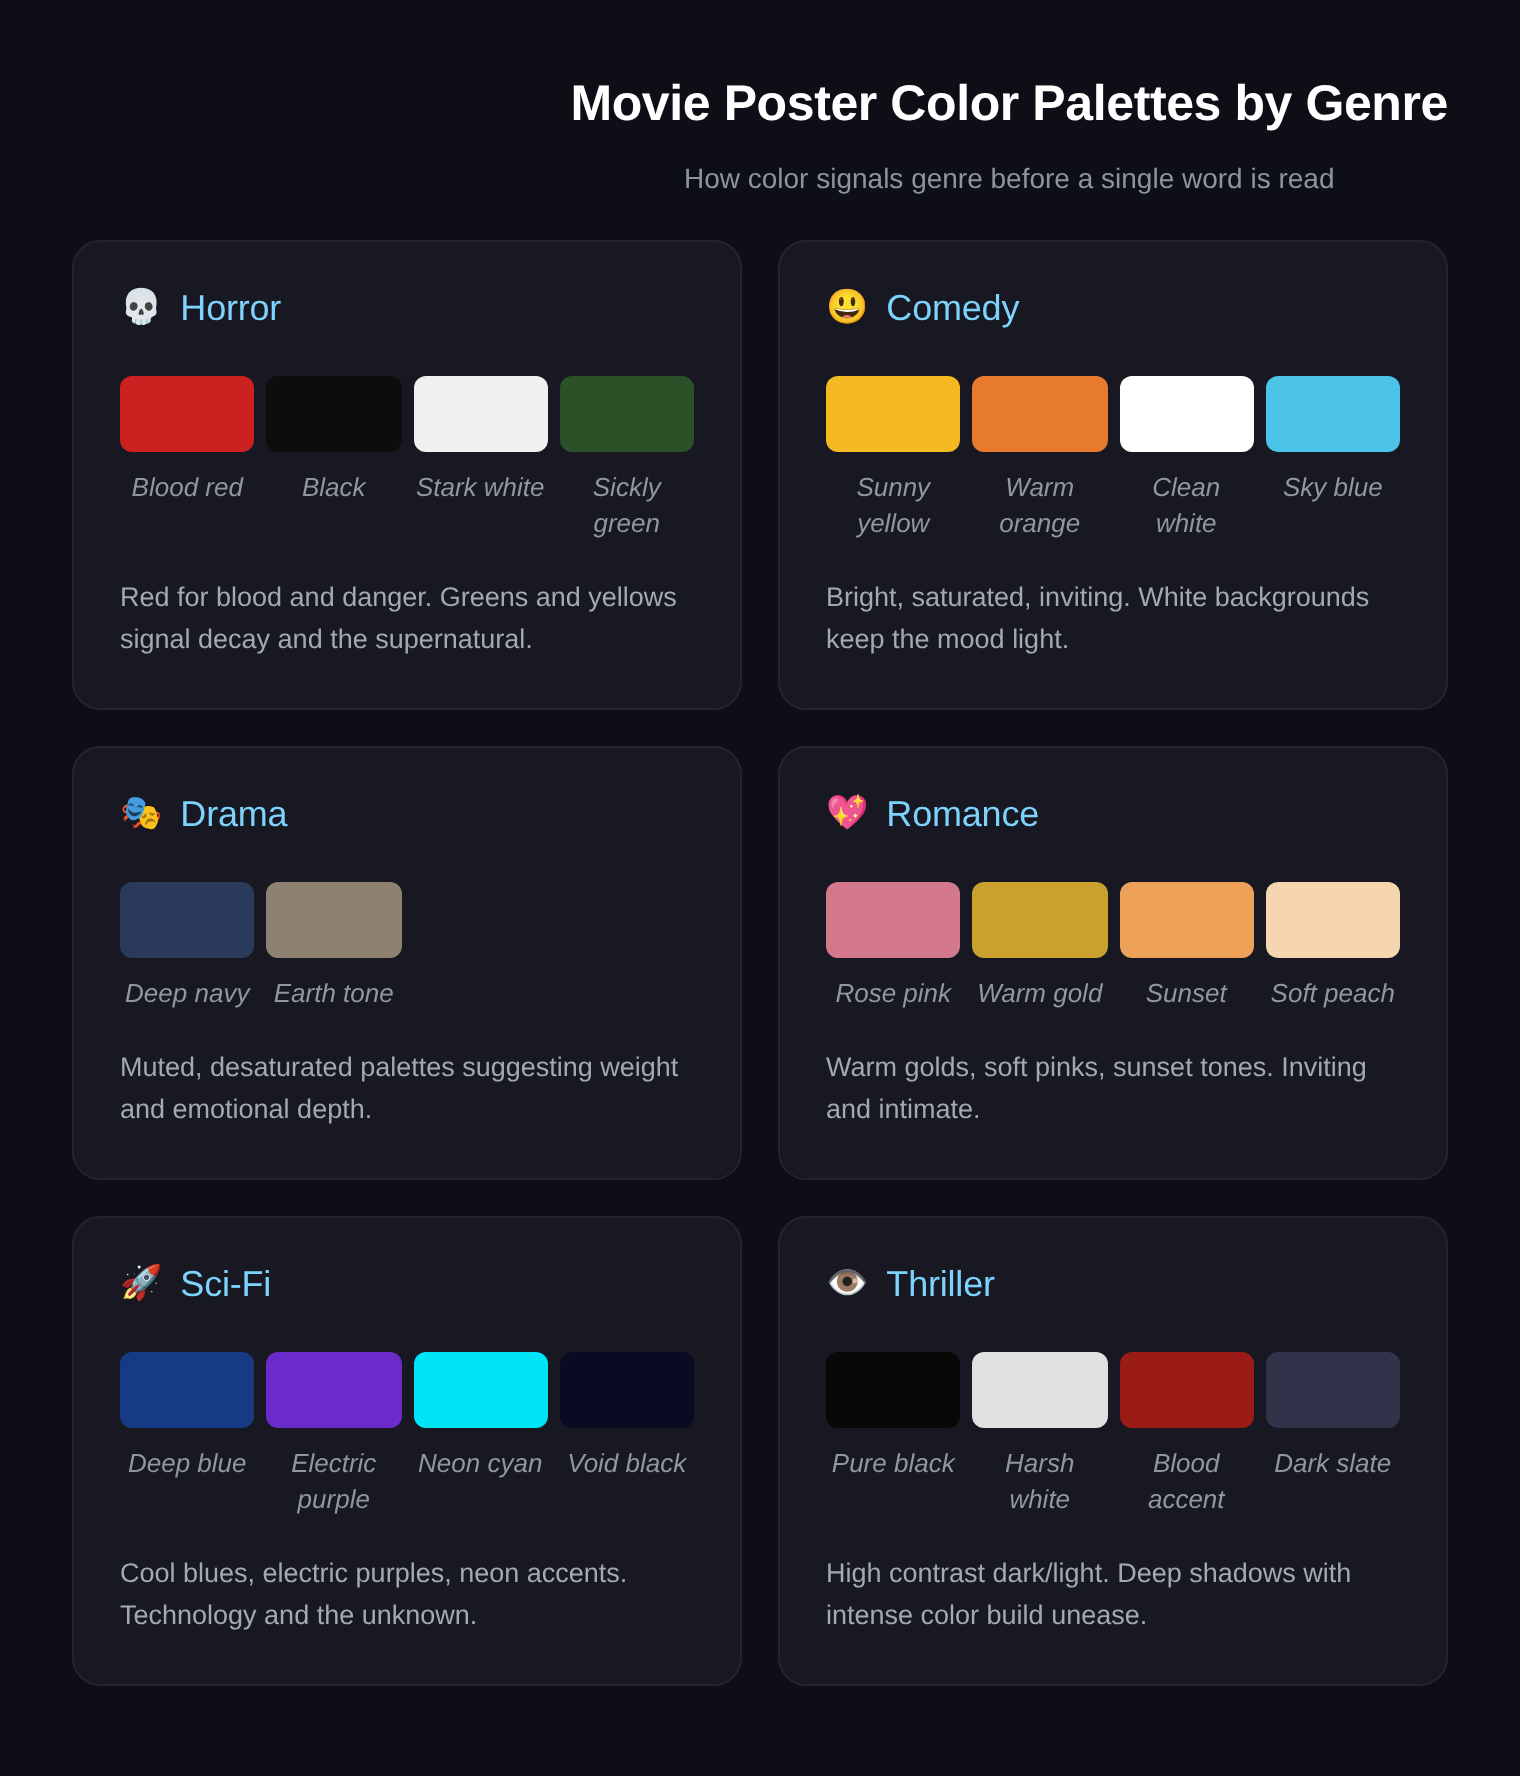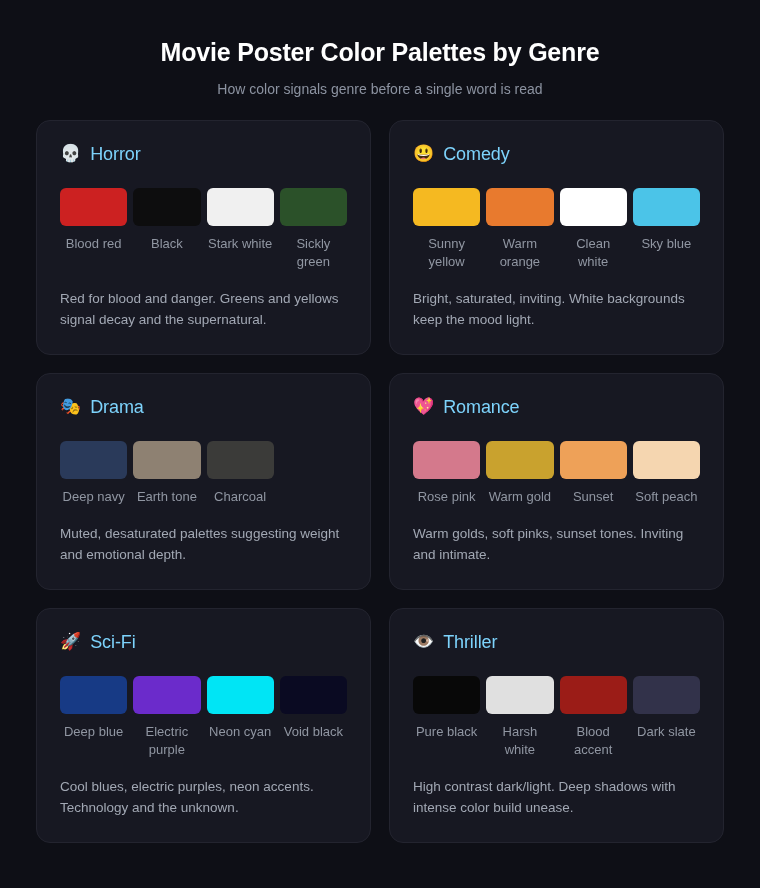--- a/index.html
+++ b/index.html
@@ -15,20 +15,21 @@
     -webkit-font-smoothing: antialiased;
     overflow: hidden;
   }
 
   .page {
     width: 760px;
     height: 748px;
     padding: 36px 36px 30px 36px;
     display: flex;
     flex-direction: column;
+    align-items: flex-end;
   }
 
   
   .header {
     text-align: center;
     flex: 0 0 auto;
     padding-bottom: 22px;
   }
 
   .page-title {
@@ -101,20 +102,21 @@
     height: 38px;
     border-radius: 6px;
   }
 
   .swatch-label {
     margin-top: 9px;
     font-size: 13px;
     color: #9096A2;
     text-align: center;
     line-height: 18px;
+    font-style: italic;
   }
 
   .card-desc {
     font-size: 13.5px;
     color: #A2A8B4;
     line-height: 21px;
   }
 </style>
 </head>
 <body>
@@ -184,24 +186,20 @@
         </div>
         <div class="swatch-row">
           <div class="swatch-cell">
             <div class="swatch-chip" style="background:#2A3A5A"></div>
             <div class="swatch-label">Deep navy</div>
           </div>
           <div class="swatch-cell">
             <div class="swatch-chip" style="background:#8E8172"></div>
             <div class="swatch-label">Earth tone</div>
           </div>
-          <div class="swatch-cell">
-            <div class="swatch-chip" style="background:#3B3B39"></div>
-            <div class="swatch-label">Charcoal</div>
-          </div>
         </div>
         <div class="card-desc">Muted, desaturated palettes suggesting weight and emotional depth.</div>
       </div>
       <div class="card">
         <div class="card-head">
           <span class="card-emoji">💖</span>
           <span class="card-title">Romance</span>
         </div>
         <div class="swatch-row">
           <div class="swatch-cell">

